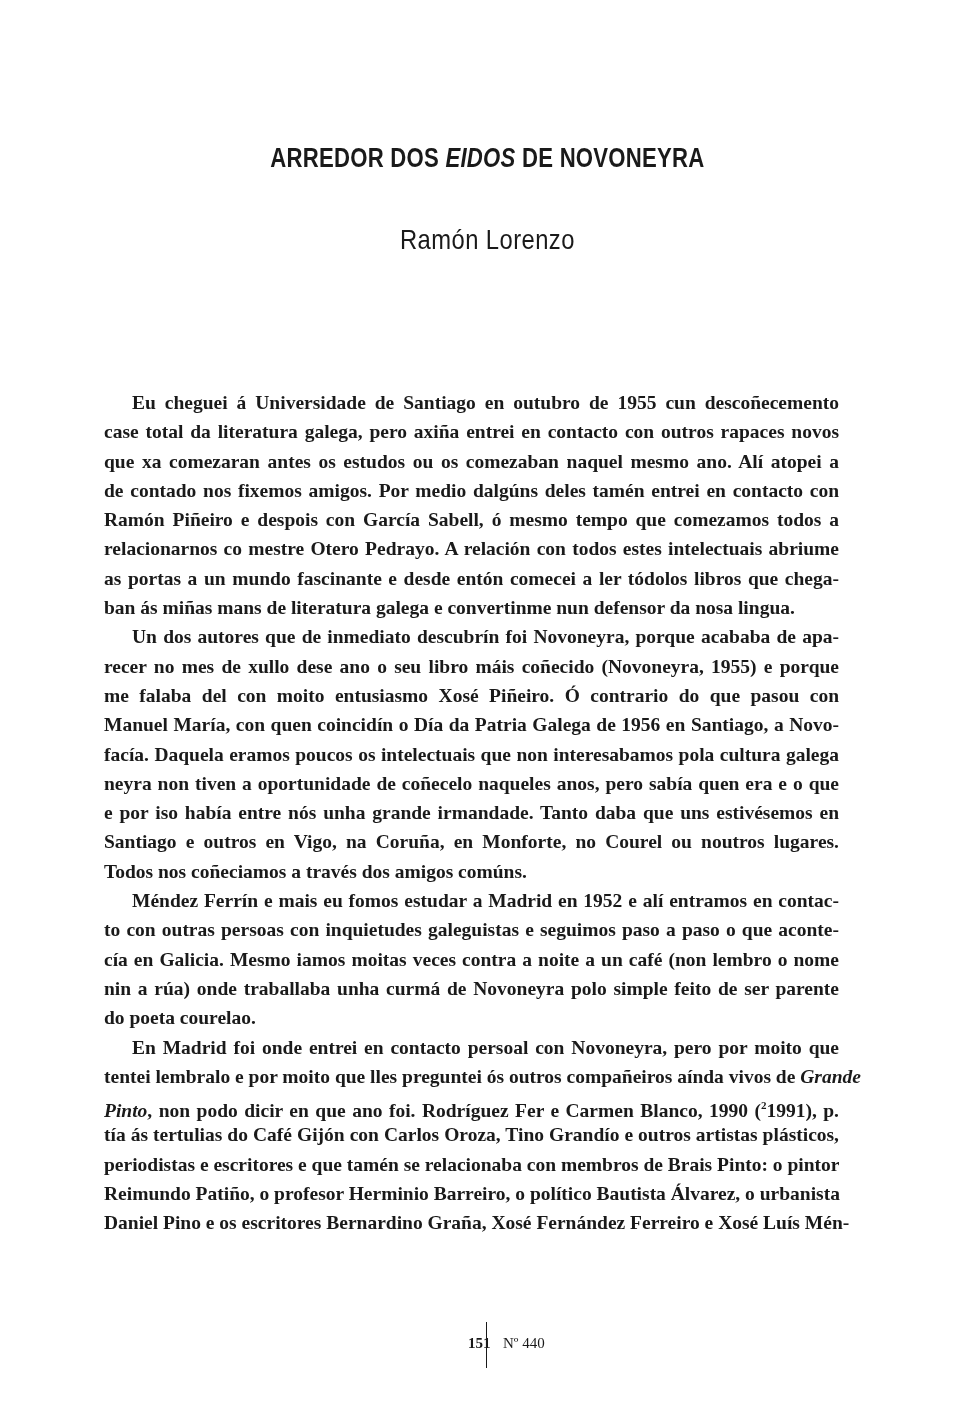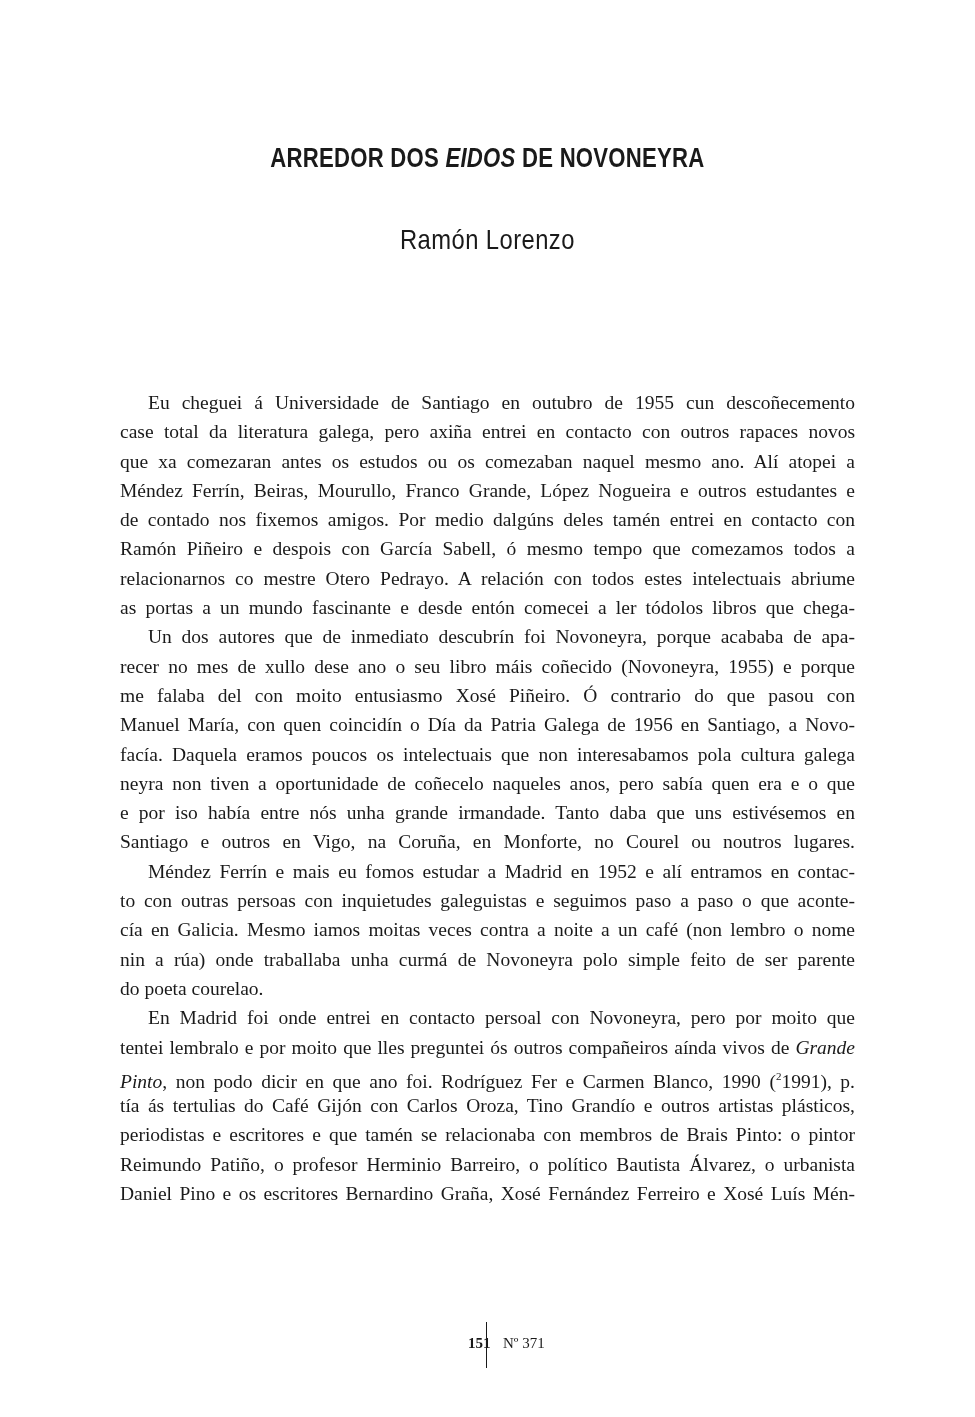--- a/index.html
+++ b/index.html
@@ -9,22 +9,22 @@
     font-family: "Liberation Sans", sans-serif; font-weight: bold; font-size: 27px;
     letter-spacing: 0.3px; transform: scaleX(0.82); transform-origin: 487px 0;
   }
   .title i { font-style: italic; }
   .author {
     position: absolute; top: 224px; left: 0; width: 975px; text-align: center;
     font-family: "Liberation Sans", sans-serif; font-size: 28px; letter-spacing: 0.5px;
     transform: scaleX(0.85); transform-origin: 487px 0;
   }
   .body {
-    position: absolute; top: 388px; left: 120px; width: 735px;
-    font-family: "Liberation Serif", serif; font-size: 19.5px; line-height: 29.3px;
+    position: absolute; top: 388px; left: 104px; width: 735px;
+    font-family: "Liberation Serif", serif; font-size: 19.5px; line-height: 29.3px; font-weight: bold;
   }
   .line { display: block; text-align: justify; text-align-last: justify; white-space: nowrap; height: 29.3px; }
   .line.last { text-align-last: left; }
   .line.indent { padding-left: 28px; }
   .footer {
     position: absolute; top: 1322px; left: 0; width: 975px; height: 46px;
     font-family: "Liberation Serif", serif; font-size: 15px;
   }
   .pagenum { position: absolute; left: 440px; top: 13px; font-weight: bold; margin-left: 28px; }
   .divider { position: absolute; left: 486px; top: 0; width: 1px; height: 46px; background: #1a1a1a; }
@@ -35,35 +35,36 @@
 
 <div class="title"><span>ARREDOR DOS </span><i>EIDOS</i><span> DE NOVONEYRA</span></div>
 
 <div class="author">Ramón Lorenzo</div>
 
 <div class="body">
   <div>
     <span class="line indent">Eu cheguei á Universidade de Santiago en outubro de 1955 cun descoñecemento</span>
     <span class="line">case total da literatura galega, pero axiña entrei en contacto con outros rapaces novos</span>
     <span class="line">que xa comezaran antes os estudos ou os comezaban naquel mesmo ano. Alí atopei a</span>
-    <span class="line">Méndez Ferrín, Beiras, Mourullo, Franco Grande, López Nogueira e outros estudantes e</span>
     <span class="line">de contado nos fixemos amigos. Por medio dalgúns deles tamén entrei en contacto con</span>
     <span class="line">Ramón Piñeiro e despois con García Sabell, ó mesmo tempo que comezamos todos a</span>
     <span class="line">relacionarnos co mestre Otero Pedrayo. A relación con todos estes intelectuais abriume</span>
     <span class="line">as portas a un mundo fascinante e desde entón comecei a ler tódolos libros que chega-</span>
+    <span class="line last">ban ás miñas mans de literatura galega e convertinme nun defensor da nosa lingua.</span>
   </div>
   <div>
     <span class="line indent">Un dos autores que de inmediato descubrín foi Novoneyra, porque acababa de apa-</span>
     <span class="line">recer no mes de xullo dese ano o seu libro máis coñecido (Novoneyra, 1955) e porque</span>
     <span class="line">me falaba del con moito entusiasmo Xosé Piñeiro. Ó contrario do que pasou con</span>
     <span class="line">Manuel María, con quen coincidín o Día da Patria Galega de 1956 en Santiago, a Novo-</span>
     <span class="line">facía. Daquela eramos poucos os intelectuais que non interesabamos pola cultura galega</span>
     <span class="line">neyra non tiven a oportunidade de coñecelo naqueles anos, pero sabía quen era e o que</span>
     <span class="line">e por iso había entre nós unha grande irmandade. Tanto daba que uns estivésemos en</span>
     <span class="line">Santiago e outros en Vigo, na Coruña, en Monforte, no Courel ou noutros lugares.</span>
+    <span class="line last">Todos nos coñeciamos a través dos amigos comúns.</span>
   </div>
   <div>
     <span class="line indent">Méndez Ferrín e mais eu fomos estudar a Madrid en 1952 e alí entramos en contac-</span>
     <span class="line">to con outras persoas con inquietudes galeguistas e seguimos paso a paso o que aconte-</span>
     <span class="line">cía en Galicia. Mesmo iamos moitas veces contra a noite a un café (non lembro o nome</span>
     <span class="line">nin a rúa) onde traballaba unha curmá de Novoneyra polo simple feito de ser parente</span>
     <span class="line last">do poeta courelao.</span>
   </div>
   <div>
     <span class="line indent">En Madrid foi onde entrei en contacto persoal con Novoneyra, pero por moito que</span>
@@ -72,14 +73,14 @@
     <span class="line">tía ás tertulias do Café Gijón con Carlos Oroza, Tino Grandío e outros artistas plásticos,</span>
     <span class="line">periodistas e escritores e que tamén se relacionaba con membros de Brais Pinto: o pintor</span>
     <span class="line">Reimundo Patiño, o profesor Herminio Barreiro, o político Bautista Álvarez, o urbanista</span>
     <span class="line">Daniel Pino e os escritores Bernardino Graña, Xosé Fernández Ferreiro e Xosé Luís Mén-</span>
   </div>
 </div>
 
 <div class="footer">
   <span class="pagenum">151</span>
   <span class="divider"></span>
-  <span class="issue">Nº 371</span>
+  <span class="issue">Nº 440</span>
 </div>
 
 </body></html>

